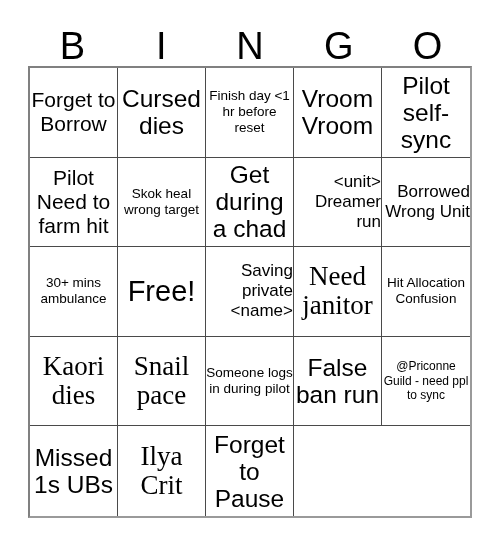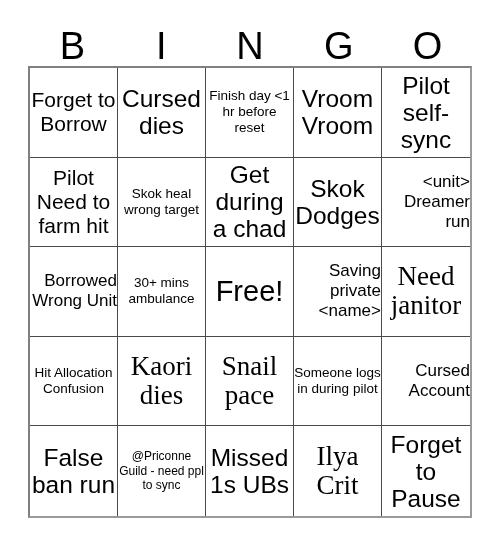--- a/index.html
+++ b/index.html
@@ -119,23 +119,20 @@
       <div class="cell">
         <span class="cell-text t-lg">Pilot Need to farm hit</span>
       </div>
       <div class="cell">
         <span class="cell-text t-sm">Skok heal wrong target</span>
       </div>
       <div class="cell">
         <span class="cell-text t-xl">Get during a chad</span>
       </div>
       <div class="cell">
-        <span class="cell-text t-xl">Skok Dodges</span>
-      </div>
-      <div class="cell">
         <span class="cell-text t-md">&lt;unit&gt; Dreamer run</span>
       </div>
       <div class="cell">
         <span class="cell-text t-md">Borrowed Wrong Unit</span>
       </div>
       <div class="cell">
         <span class="cell-text t-sm">30+ mins ambulance</span>
       </div>
       <div class="cell">
         <span class="cell-text t-free">Free!</span>
@@ -152,23 +149,20 @@
       <div class="cell">
         <span class="cell-text t-xxl">Kaori dies</span>
       </div>
       <div class="cell">
         <span class="cell-text t-xxl">Snail pace</span>
       </div>
       <div class="cell">
         <span class="cell-text t-sm">Someone logs in during pilot</span>
       </div>
       <div class="cell">
-        <span class="cell-text t-md">Cursed Account</span>
-      </div>
-      <div class="cell">
         <span class="cell-text t-xl">False ban run</span>
       </div>
       <div class="cell">
         <span class="cell-text t-xs">@Priconne Guild - need ppl to sync</span>
       </div>
       <div class="cell">
         <span class="cell-text t-xl">Missed 1s UBs</span>
       </div>
       <div class="cell">
         <span class="cell-text t-xxl">Ilya Crit</span>

